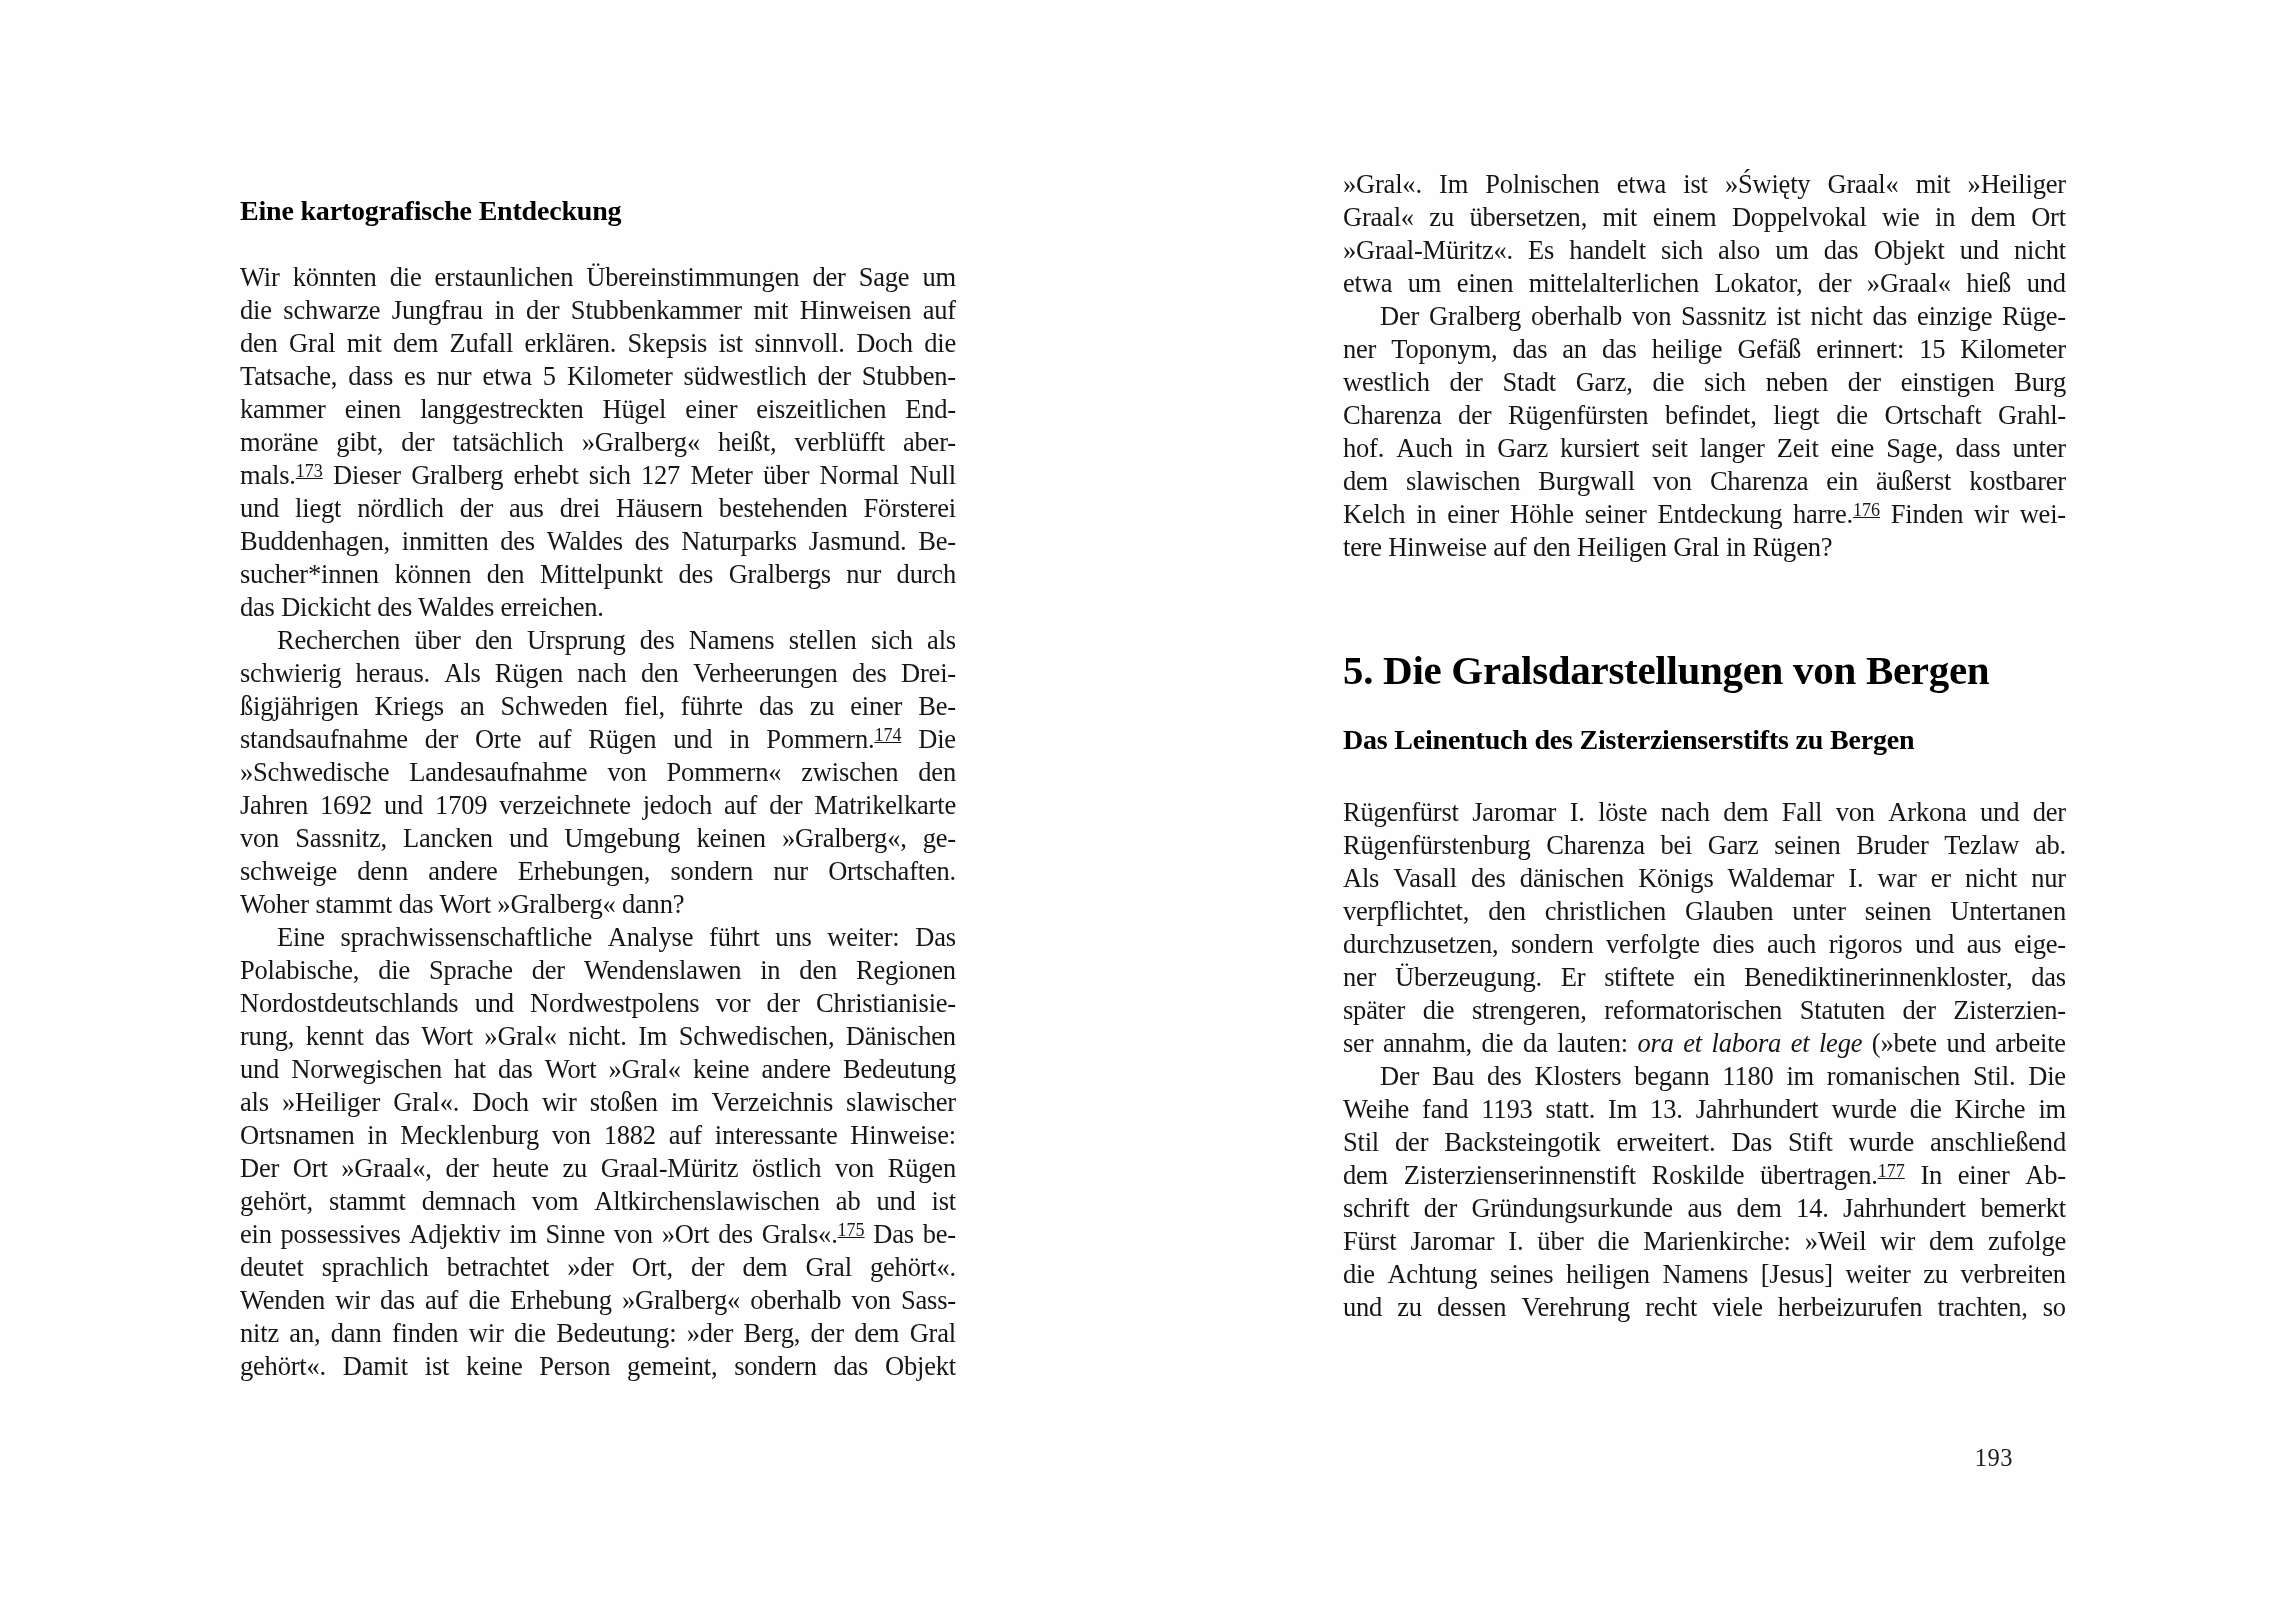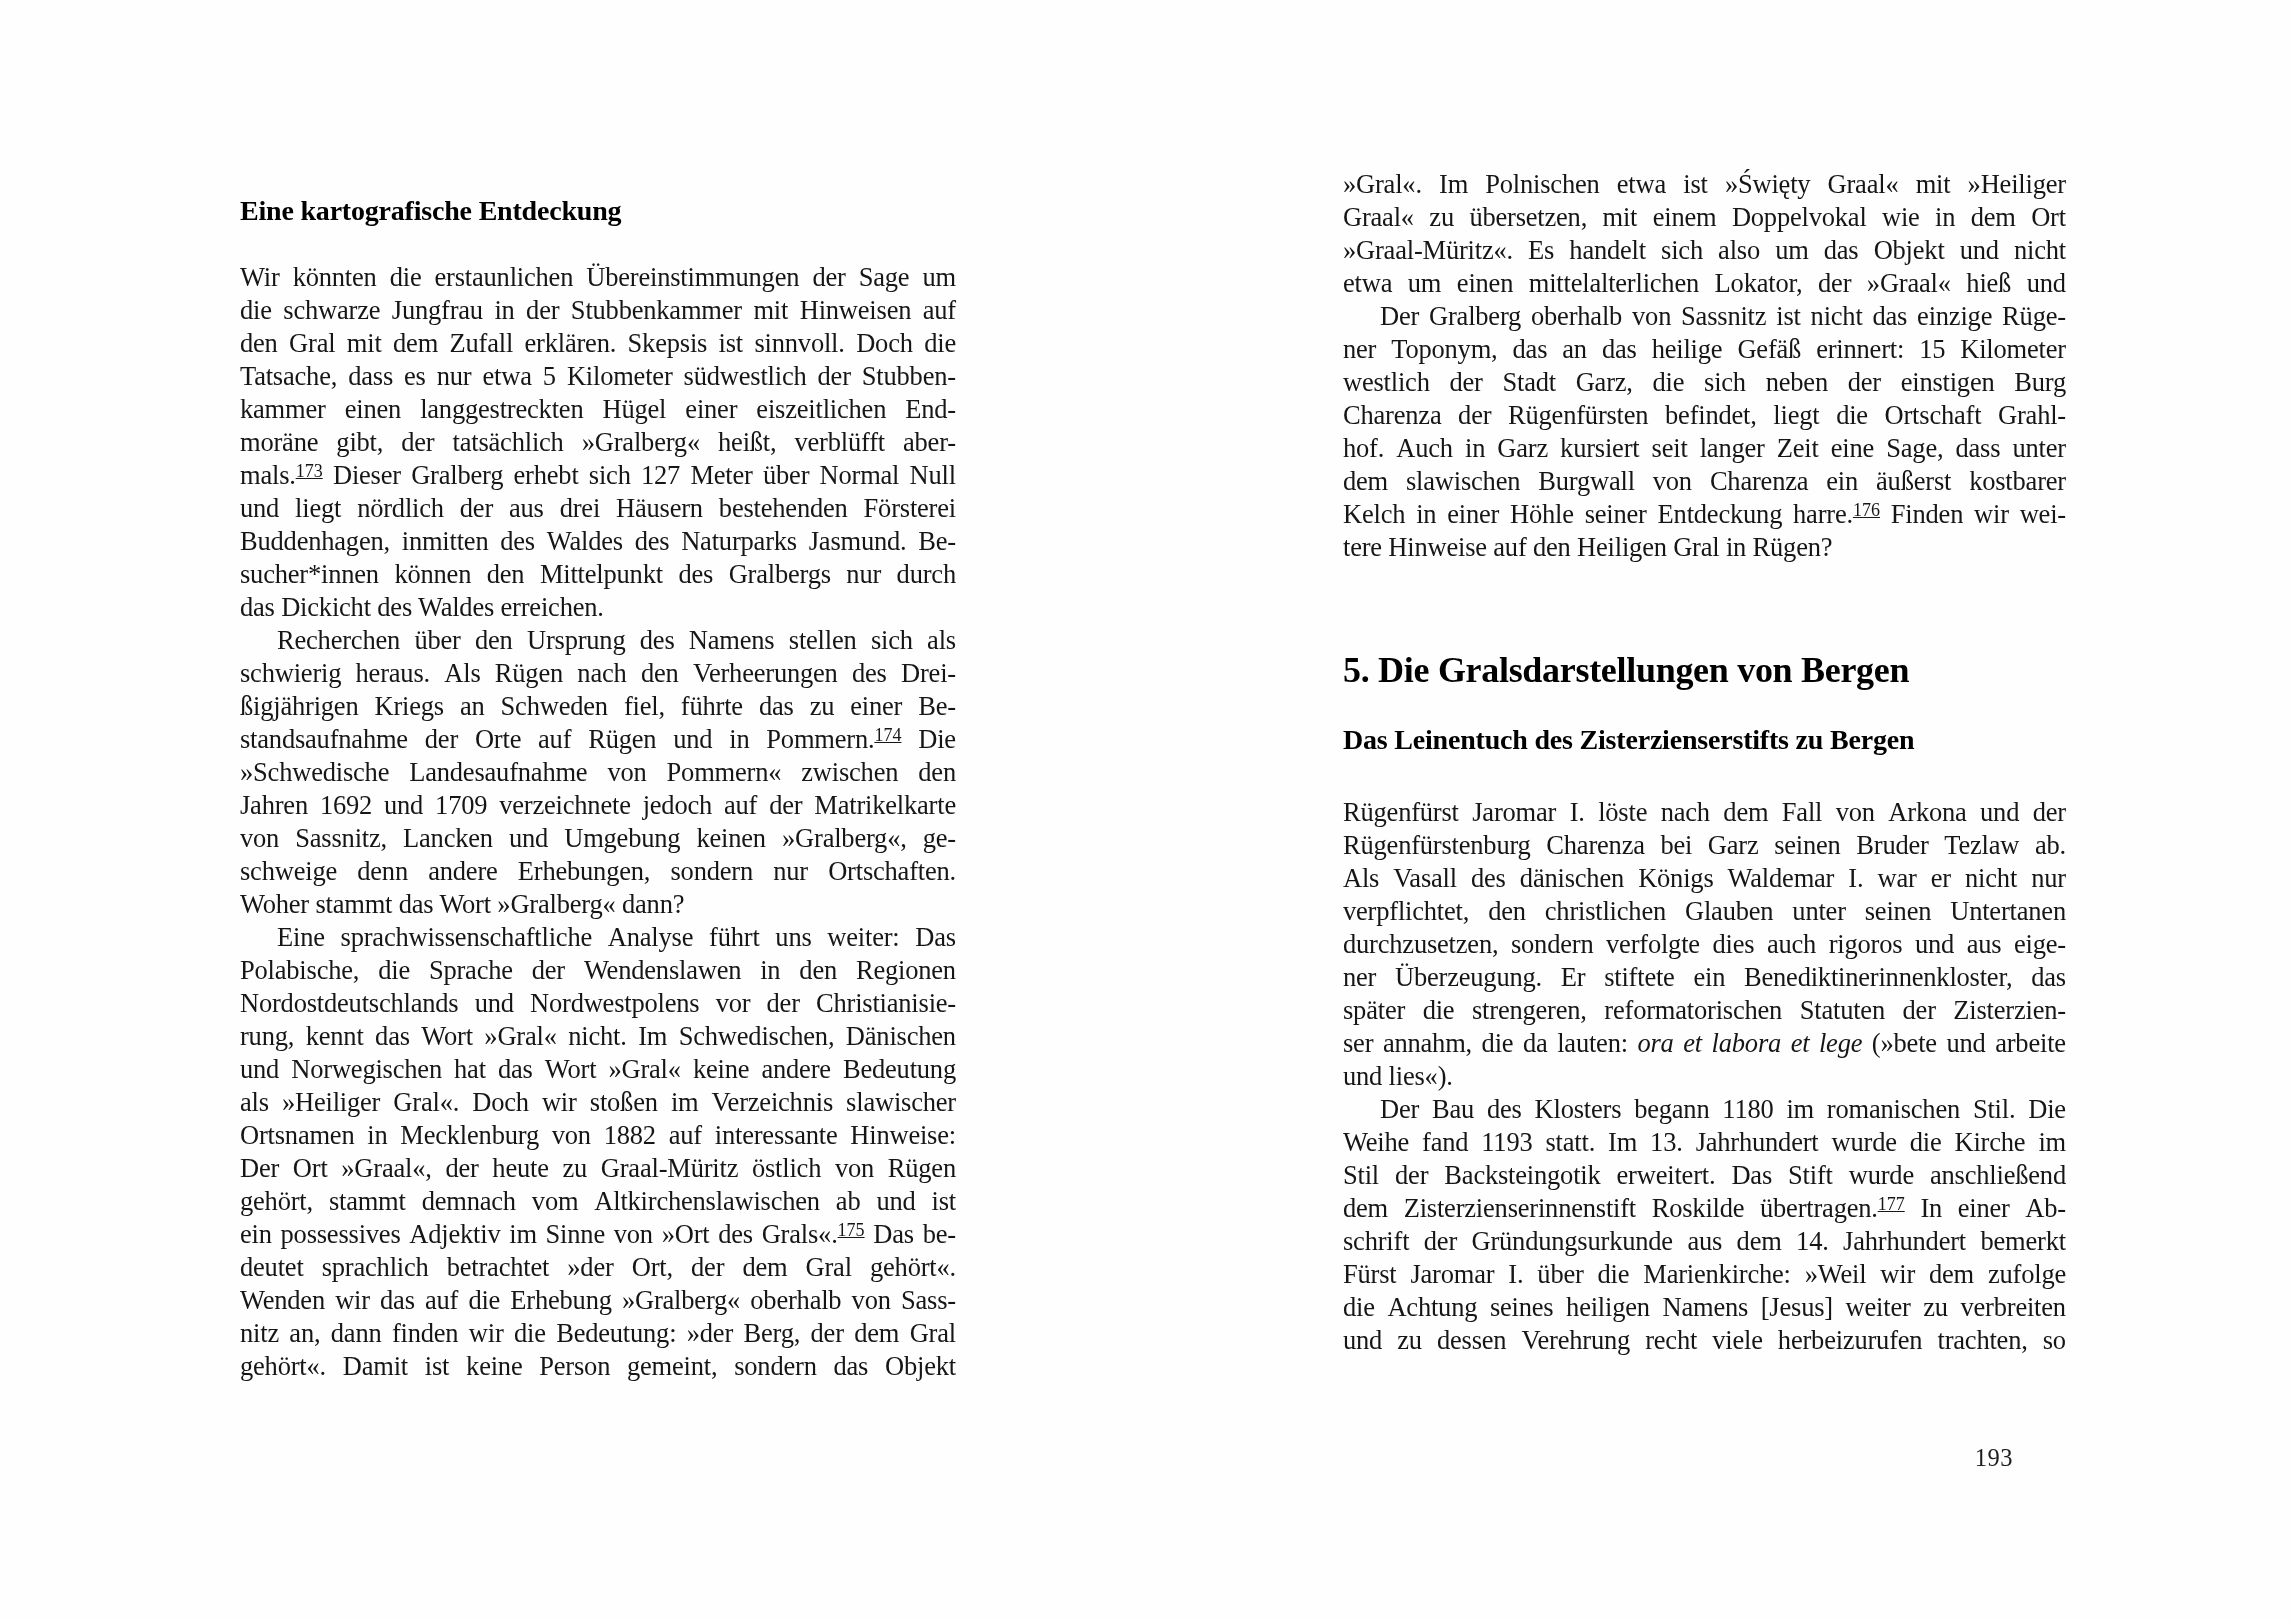--- a/index.html
+++ b/index.html
@@ -23,21 +23,21 @@
     white-space: nowrap;
   }
   .line:not(.para-end) .word:not(:last-child) { margin-right: 3.9px; }
   .line.para-end { display: block; text-align: left; }
   .line.indent { padding-left: 37px; }
   .word { white-space: nowrap; }
   .sup { font-size: 18px; vertical-align: 6.9px; letter-spacing: 0; text-decoration: underline; }
   .ital { font-style: italic; }
   .heading { font-weight: bold; color: #000; }
   .h-section { font-size: 28px; line-height: 33px; letter-spacing: -0.2px; }
-  .h-chapter { font-size: 36px; line-height: 47px; letter-spacing: -0.3px; }
+  .h-chapter { font-size: 41px; line-height: 47px; letter-spacing: -0.3px; }
   .page-number {
     position: absolute;
     top: 1444px;
     font-size: 24.5px;
     color: #1c1c1c;
     letter-spacing: 0.5px;
   }
   .pn-left  { left: 240px;  width: 716px; text-align: left; }
   .pn-right { left: 1290px; width: 723px; text-align: right; }
 </style>
@@ -609,21 +609,20 @@
         <span class="word">lauten:</span>
         <span class="word"><span class="ital">ora</span></span>
         <span class="word"><span class="ital">et</span></span>
         <span class="word"><span class="ital">labora</span></span>
         <span class="word"><span class="ital">et</span></span>
         <span class="word"><span class="ital">lege</span></span>
         <span class="word">(»bete</span>
         <span class="word">und</span>
         <span class="word">arbeite</span>
       </div>
-      <div class="line para-end"><span class="word">und</span> <span class="word">lies«).</span></div>
       <div class="line indent">
         <span class="word">Der</span>
         <span class="word">Bau</span>
         <span class="word">des</span>
         <span class="word">Klosters</span>
         <span class="word">begann</span>
         <span class="word">1180</span>
         <span class="word">im</span>
         <span class="word">romanischen</span>
         <span class="word">Stil.</span>

